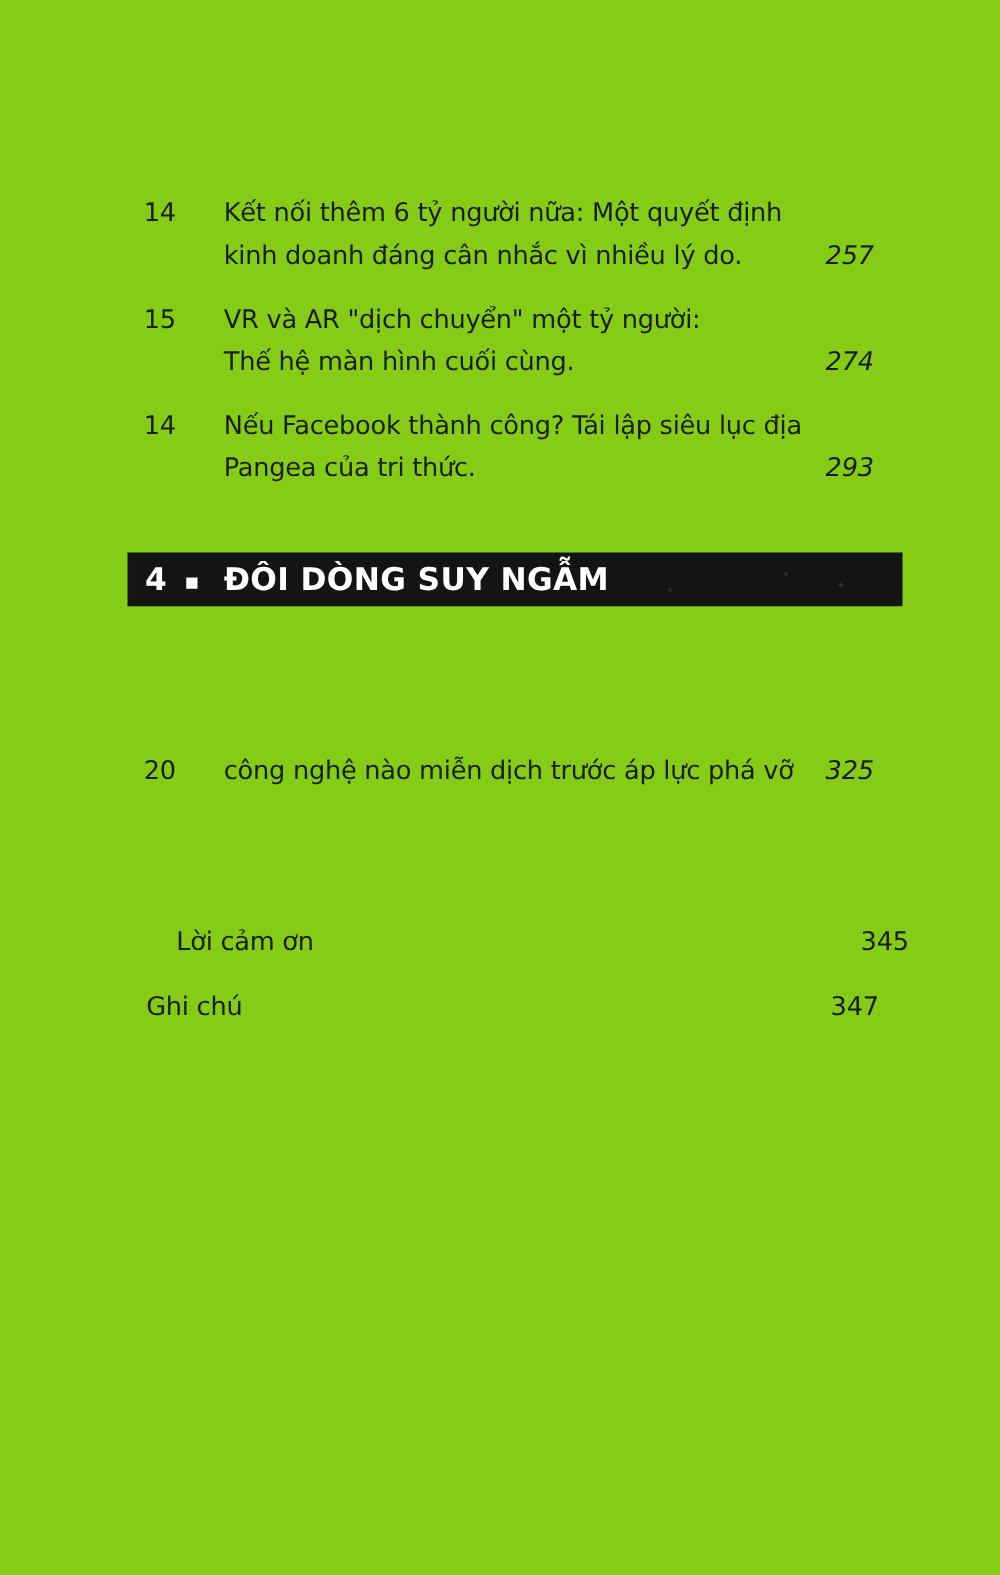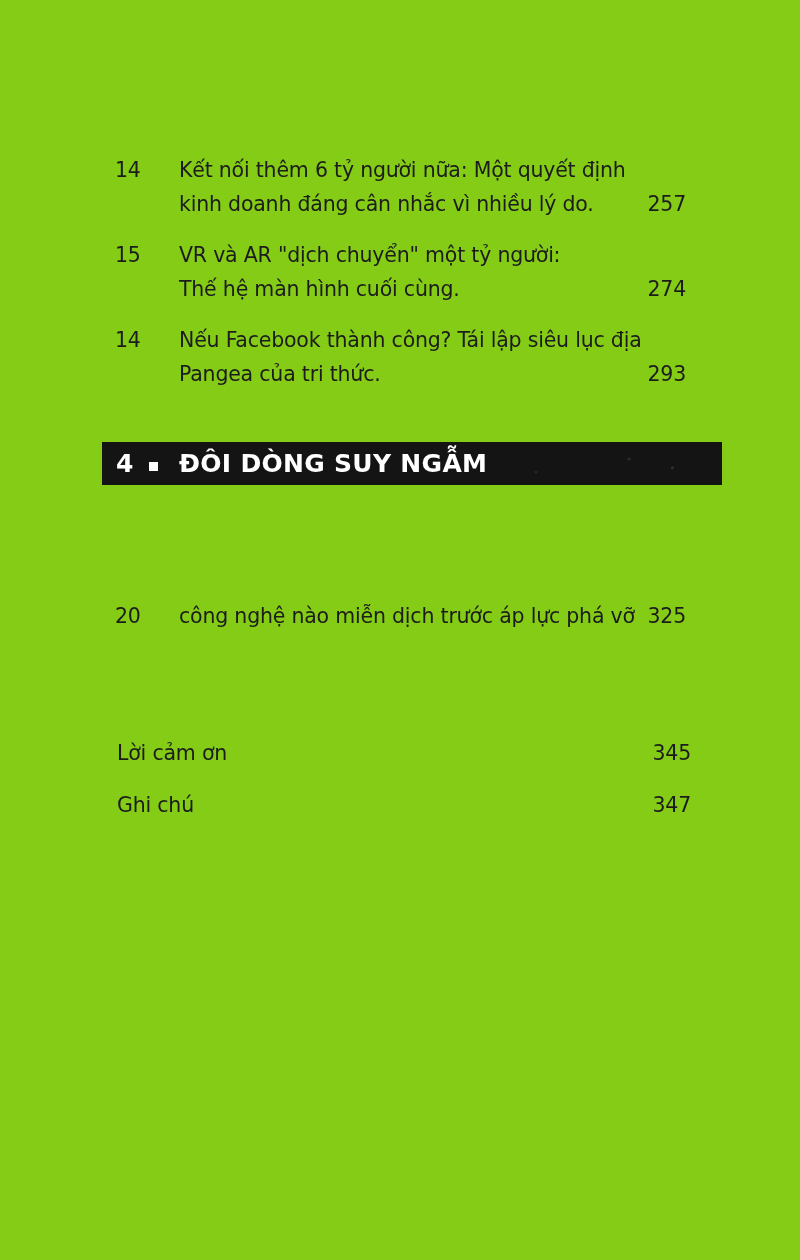--- a/index.html
+++ b/index.html
@@ -37,23 +37,24 @@
       width: 40px;
     }
     .entry .line {
       position: relative;
       margin-left: 64px;
       white-space: nowrap;
       height: 34px;
     }
     .entry .page-num {
       position: absolute;
-      right: 17px;
+      right: 4px;
       bottom: 0;
       height: 34px;
+      font-style: italic;
     }
     .section-banner {
       position: absolute;
       left: 102px;
       top: 442px;
       width: 620px;
       height: 43px;
       background: #141414;
       background-image:
         radial-gradient(circle at 85% 40%, rgba(255,255,255,0.10) 0 1px, transparent 2px),
@@ -94,21 +95,21 @@
       height: 34px;
       letter-spacing: -0.2px;
     }
     .back-entry .label {
       position: absolute;
       left: 0;
       top: 0;
     }
     .back-entry .page-num {
       position: absolute;
-      right: 12px;
+      right: 0;
       top: 0;
     }
   </style>
 </head>
 <body>
 
 <div class="page">
 
   <div class="entry" style="top:153px;">
     <span class="num">14</span>
@@ -145,21 +146,21 @@
 
 
   <div class="entry" style="top:599px;">
     <span class="num">20</span>
     <div class="line">
       <span>công nghệ nào miễn dịch trước áp lực phá vỡ</span>
     </div>
     <span class="page-num">325</span>
   </div>
 
-  <div class="back-entry" style="top:736px;">
+  <div class="back-entry" style="top:736px;margin-left:24px;">
     <span class="label">Lời cảm ơn</span>
     <span class="page-num">345</span>
   </div>
 
   <div class="back-entry" style="top:788px;">
     <span class="label">Ghi chú</span>
     <span class="page-num">347</span>
   </div>
 
 </div>

